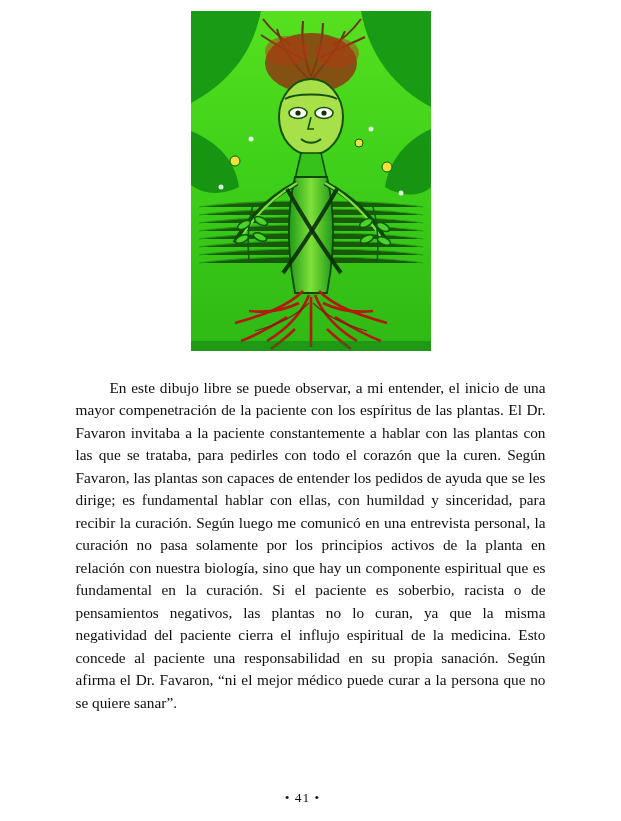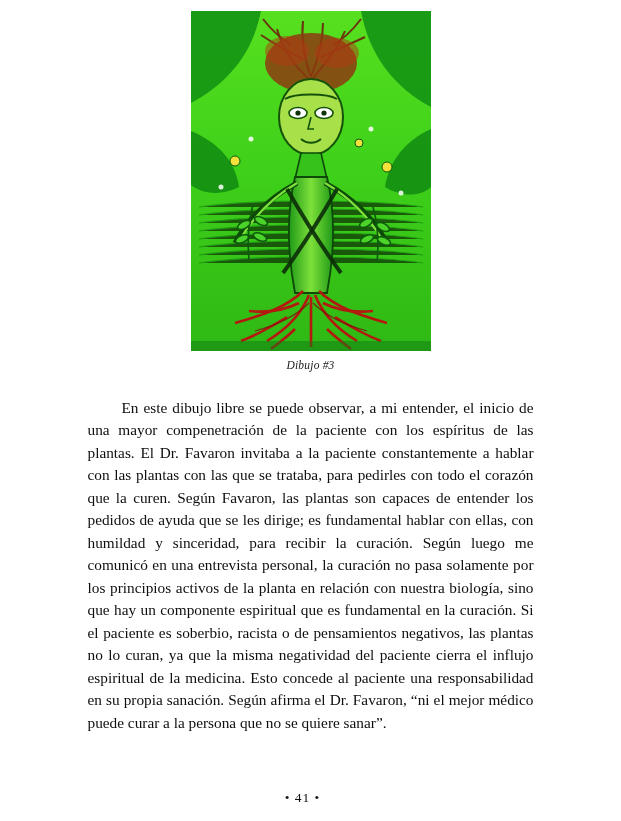--- a/index.html
+++ b/index.html
@@ -44,21 +44,21 @@
   .body-text {
     width: 470px;
     margin: 26px auto 0 auto;
     font-size: 15.3px;
     line-height: 1.47;
     text-align: justify;
     text-justify: inter-word;
     color: #0e0e0e;
   }
   .body-text p {
-    margin: 12px;
+    margin: 0;
     text-indent: 34px;
   }
   .folio {
     position: absolute;
     left: 0;
     right: 16px;
     bottom: 26px;
     text-align: center;
     font-size: 13.5px;
     letter-spacing: 1px;
@@ -188,21 +188,20 @@
           <path d="M136,318 C144,326 152,332 160,338"></path>
         </g>
         <g stroke="#7e0f08" stroke-width="1.2" fill="none" opacity="0.8">
           <path d="M118,292 C104,306 86,314 64,320"></path>
           <path d="M122,292 C136,306 154,314 176,320"></path>
         </g>
 
         <rect x="0" y="330" width="240" height="10" fill="#0f7a14" opacity="0.5"></rect>
       </svg>
     </div>
-    <figcaption class="figure-caption">Dibujo #3</figcaption>
   </figure>
 
   <div class="body-text">
     <p>En este dibujo libre se puede observar, a mi entender, el inicio de una mayor compenetración de la paciente con los espíritus de las plantas. El Dr. Favaron invitaba a la paciente constantemente a hablar con las plantas con las que se trataba, para pedirles con todo el corazón que la curen. Según Favaron, las plantas son capaces de entender los pedidos de ayuda que se les dirige; es fundamental hablar con ellas, con humildad y sinceridad, para recibir la curación. Según luego me comunicó en una entrevista personal, la curación no pasa solamente por los principios activos de la planta en relación con nuestra biología, sino que hay un componente espiritual que es fundamental en la curación. Si el paciente es soberbio, racista o de pensamientos negativos, las plantas no lo curan, ya que la misma negatividad del paciente cierra el influjo espiritual de la medicina. Esto concede al paciente una responsabilidad en su propia sanación. Según afirma el Dr. Favaron, “ni el mejor médico puede curar a la persona que no se quiere sanar”.</p>
   </div>
 
   <div class="folio">• 41 •</div>
 
 </div>
 

